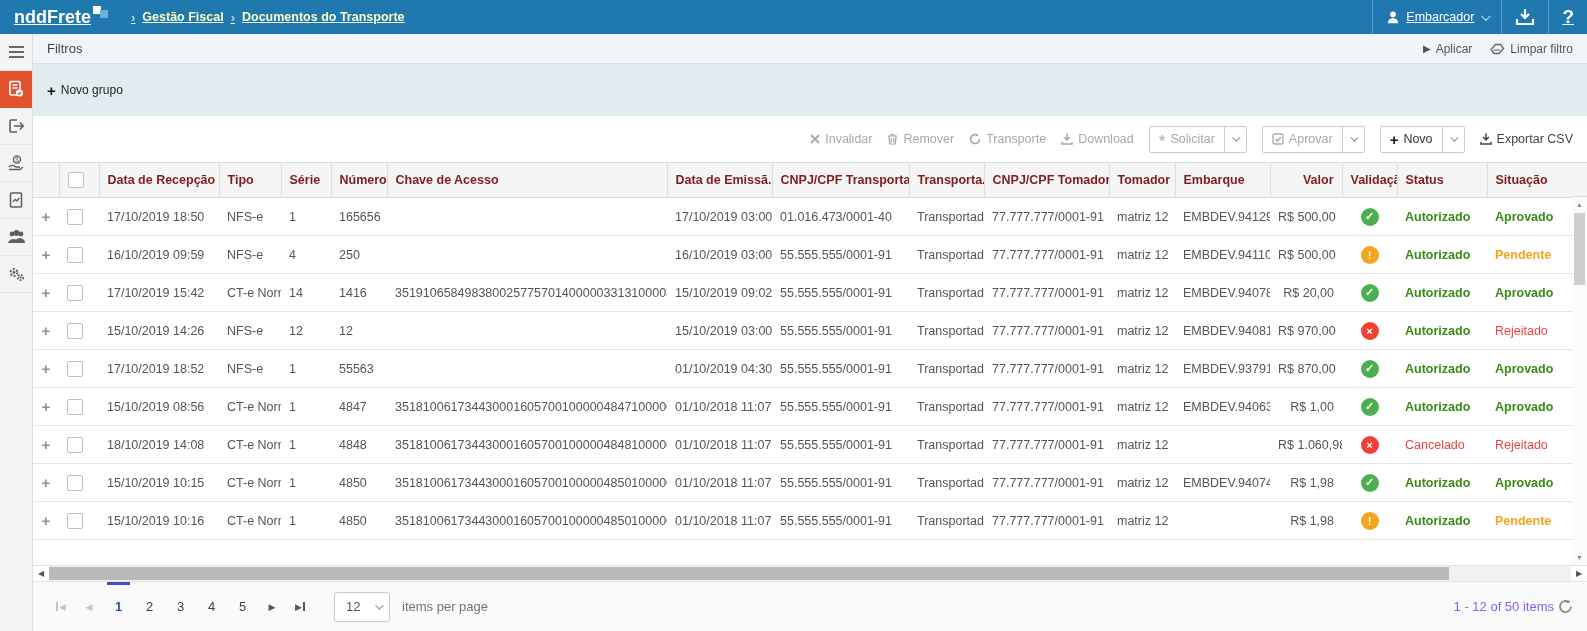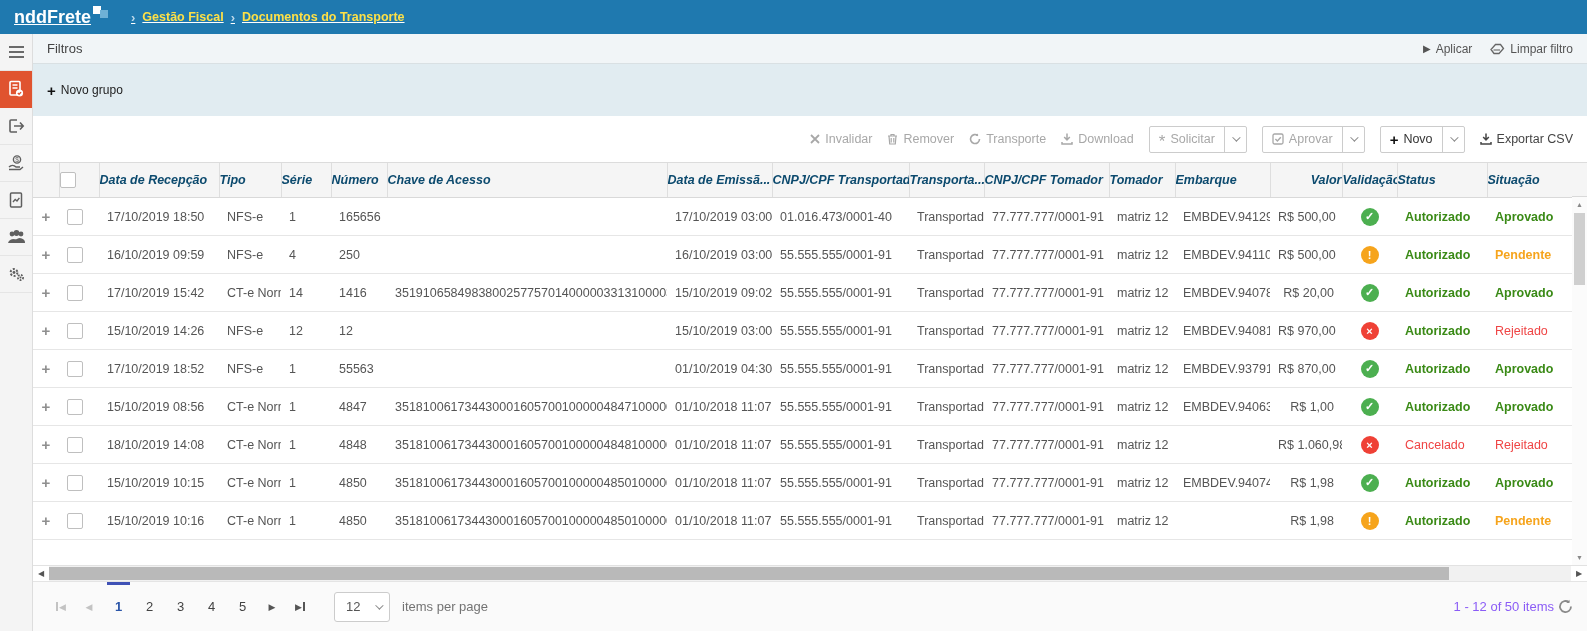--- a/index.html
+++ b/index.html
@@ -10,21 +10,21 @@
   }
   
   .topbar { height:34px; background:#1f79af; display:flex; align-items:center; color:#fff;text-decoration:underline; }
   .logo { display:flex; align-items:flex-start; margin-left:14px; cursor:pointer; }
   .logo-text { font-size:18px; font-weight:bold; letter-spacing:0; line-height:22px; }
   .logo-mark { position:relative; width:16px; height:14px; margin-left:2px; }
   .logo-mark .sq1 { position:absolute; left:0; top:0; width:8px; height:8px; background:#fff; }
   .logo-mark .sq2 { position:absolute; left:7px; top:4px; width:8px; height:8px; background:#6fb1d6; }
   .breadcrumb { display:flex; align-items:center; gap:7px; margin-left:22px; font-size:12.5px; font-weight:bold; }
   .bc-chev { color:#bcd9ea; font-size:13px; font-weight:bold; }
-  .bc-link { color:#fde047; cursor:pointer; }
+  .bc-link { color:#fef9c3; cursor:pointer; }
   .topbar-right { margin-left:auto; display:flex; align-items:stretch; height:100%; }
   .tb-sect { display:flex; align-items:center; padding:0 13px; border-left:1px solid rgba(255,255,255,.28); cursor:pointer; }
   .user-label { font-size:12.5px; margin:0 7px 0 6px; }
   .chev-down { width:7px; height:7px; border-right:1.5px solid #cfe3ef; border-bottom:1.5px solid #cfe3ef; transform:rotate(45deg) translateY(-2px); }
   .help-q { font-size:19px; font-weight:bold; color:#fff; }
   
   .main { display:flex; height:597px; }
   .sidebar { width:33px; background:#f4f4f4; border-right:1px solid #ddd; display:flex; flex-direction:column; }
   .side-item { height:37px; display:flex; align-items:center; justify-content:center; border-bottom:1px solid #e5e5e5; color:#5f5f5f; cursor:pointer; }
   .side-item.active { background:#e0532f; color:#fff; border-bottom-color:#e0532f; }
@@ -52,21 +52,21 @@
   .split-btn.enabled .split-main { color:#333; }
   .caret { width:6px; height:6px; border-right:1.5px solid #888; border-bottom:1.5px solid #888; transform:rotate(45deg) translateY(-2px); }
   .ast { font-size:17px; line-height:10px; margin-top:6px; }
   svg.ic { display:block; }
   
   .grid-wrap { display:flex; height:403px; }
   .grid-left { width:1539px; }
   table.grid { width:1539px; table-layout:fixed; border-collapse:collapse; font-size:12.5px; }
   thead th {
     height:35px; background:#f5f5f5; border-top:1px solid #dcdcdc; border-bottom:1px solid #d9d9d9;
-    font-weight:bold; color:#0c4a6e; text-align:left; padding:0 0; white-space:nowrap; overflow:hidden; cursor:pointer;font-style:italic;
+    font-weight:bold; color:#7f1d1d; text-align:left; padding:0 8px; white-space:nowrap; overflow:hidden; cursor:pointer;
   }
   thead th + th { border-left:1px solid #dedede; }
   tbody td { height:38px; border-bottom:1px solid #e6e6e6; padding:0 8px; color:#555; white-space:nowrap; overflow:hidden; }
   .c-expand { text-align:center; }
   .expand-btn { color:#8f8f8f; font-size:15px; font-weight:bold; cursor:pointer; }
   .checkbox { display:inline-block; width:16px; height:16px; border:1px solid #bfbfbf; border-radius:2px; background:#fff; vertical-align:middle; cursor:pointer; }
   .col-valor, .c-valor { text-align:right; }
   .vicon { display:inline-flex; width:18px; height:18px; border-radius:50%; align-items:center; justify-content:center; color:#fff; font-size:11px; font-weight:bold; }
   .v-ok { background:#4caf50; }
   .v-warn { background:#f6a41c; }
@@ -114,20 +114,39 @@
           <span class="sq1"></span>
           <span class="sq2"></span>
         </span>
     </div>
     <nav class="breadcrumb">
       <span class="bc-chev">›</span>
       <span class="bc-link">Gestão Fiscal</span>
       <span class="bc-chev">›</span>
       <span class="bc-link">Documentos do Transporte</span>
     </nav>
+    <div class="topbar-right">
+      <div class="tb-sect">
+        <svg class="ic" width="14" height="14" viewBox="0 0 16 16">
+            <circle cx="8" cy="5" r="3.2" fill="#fff"></circle>
+            <path d="M2 15 a6 6 0 0 1 12 0 z" fill="#fff"></path>
+          </svg>
+        <span class="user-label">Embarcador</span>
+        <span class="chev-down"></span>
+      </div>
+      <div class="tb-sect">
+        <svg class="ic" width="20" height="18" viewBox="0 0 20 18">
+            <path d="M10 1 v8 M6 6 l4 4 4-4" stroke="#fff" stroke-width="2.2" fill="none"></path>
+            <path d="M2 11 v5 h16 v-5" stroke="#fff" stroke-width="2.2" fill="none"></path>
+          </svg>
+      </div>
+      <div class="tb-sect">
+        <span class="help-q">?</span>
+      </div>
+    </div>
   </header>
 
   <div class="main">
 
     <aside class="sidebar">
       <div class="side-item">
         <span class="burger">
             <span></span>
             <span></span>
             <span></span>

